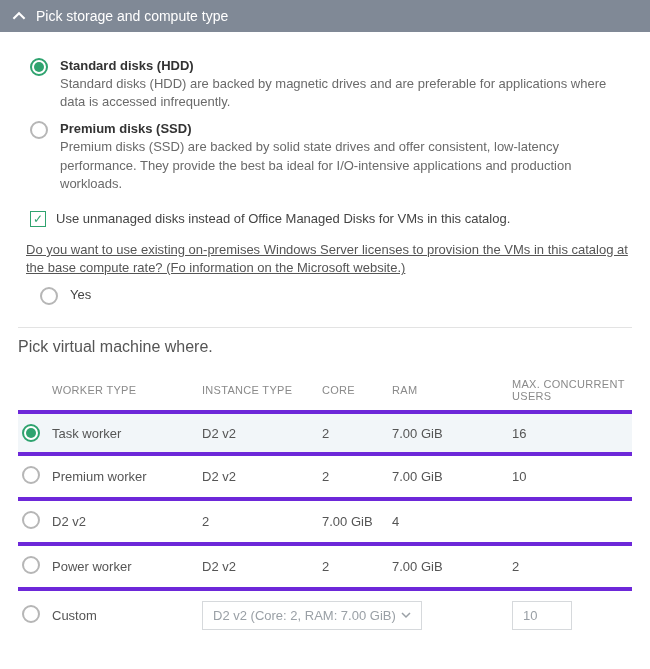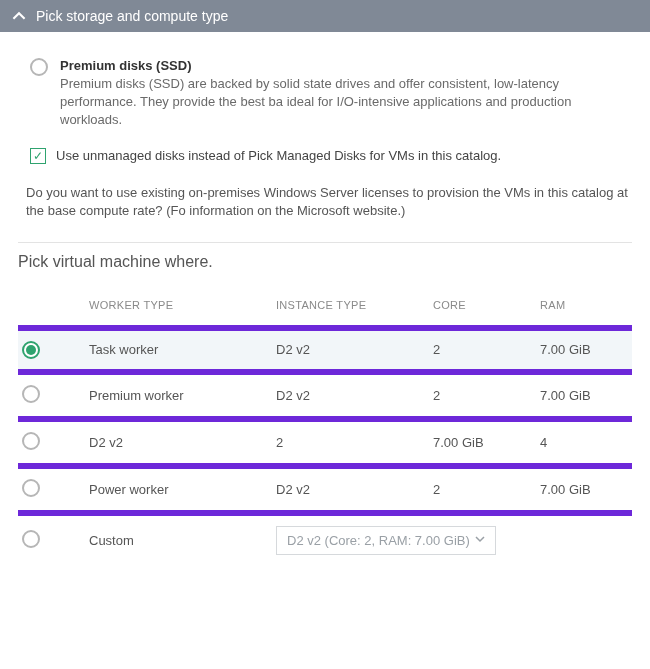--- a/index.html
+++ b/index.html
@@ -34,33 +34,32 @@
     content: ""; width: 10px; height: 10px; background: #2fa36f; border-radius: 50%;
   }
   .opt-title { font-weight: 600; color: #333; margin-bottom: 2px; }
   .opt-desc { color: #6a6a6a; line-height: 1.4; }
   .checkbox {
     width: 16px; height: 16px; border: 1px solid #2fa36f; display: inline-flex;
     align-items: center; justify-content: center; flex-shrink: 0; cursor: pointer; background:#fff;
   }
   .checkbox .mark { color: #2fa36f; font-size: 12px; line-height: 1; }
   .check-row { display: flex; align-items: center; gap: 10px; margin: 18px 0 14px 12px; }
-  .question { color: #555; margin: 20px 0 10px 8px; line-height: 1.4; }
+  .question { color: #555; margin: 14px 0 10px 8px; line-height: 1.4; text-decoration: underline; }
   .small-radio-list .option-row { margin: 6px 0 6px 22px; }
   hr.sep { border: none; border-top: 1px solid #e3e3e3; margin: 22px 0 10px 0; }
   .table { width: 100%; }
   .thead, .trow {
     display: grid;
     grid-template-columns: 30px 150px 120px 70px 120px 140px;
     align-items: center;
-    gap: 37px;
   }
   .thead { color:#8a8a8a; font-size: 11px; letter-spacing: .3px; padding: 8px 4px; }
   .thead .cell { text-transform: uppercase; }
-  .trow { padding: 10px 4px; border-top: 6px solid #6d28d9; color:#555; }
+  .trow { padding: 10px 4px; border-top: 4px solid #6d28d9; color:#555; }
   .trow.selected-row { background:#f2f6f9; }
   .trow .radio { width:18px; height:18px; }
   .trow .rcell { padding-left: 0; }
   .dropdown {
     display: inline-flex; align-items: center; justify-content: space-between;
     border: 1px solid #d6d9dc; padding: 6px 10px; color:#9aa0a6; width: 220px;
   }
   .dropdown .dd-chev { font-size: 10px; color:#9aa0a6; }
   .num-input {
     display:inline-block; border:1px solid #d6d9dc; padding:6px 10px; color:#9aa0a6; width:60px;
@@ -74,39 +73,50 @@
     <svg viewBox="0 0 10 10" width="14" height="14">
         <polyline points="1,7 5,3 9,7" fill="none" stroke="#fff" stroke-width="1.5"></polyline>
       </svg>
   </span>
   <span>Pick storage and compute type</span>
 </div>
 
 <div class="content">
 
 
+  <div class="option-row">
+    <span class="radio selected"></span>
+    <div>
+      <div class="opt-title">Standard disks (HDD)</div>
+      <div class="opt-desc">Standard disks (HDD) are backed by magnetic drives and are preferable for applications where data is accessed infrequently.</div>
+    </div>
+  </div>
 
   <div class="option-row">
     <span class="radio"></span>
     <div>
       <div class="opt-title">Premium disks (SSD)</div>
       <div class="opt-desc">Premium disks (SSD) are backed by solid state drives and offer consistent, low-latency performance. They provide the best ba ideal for I/O-intensive applications and production workloads.</div>
     </div>
   </div>
 
   <div class="check-row">
     <span class="checkbox">
       <span class="mark">✓</span>
     </span>
-    <span>Use unmanaged disks instead of Pick Managed Disks for VMs in this catalog.</span>
+    <span>Use unmanaged disks instead of Office Managed Disks for VMs in this catalog.</span>
   </div>
 
   <div class="question">Do you want to use existing on-premises Windows Server licenses to provision the VMs in this catalog at the base compute rate? (Fo information on the Microsoft website.)</div>
 
   <div class="small-radio-list">
+    <div class="option-row">
+      <span class="radio"></span>
+      <span>Yes</span>
+    </div>
   </div>
 
   <hr class="sep">
 
   <div class="section-title">Pick virtual machine where.</div>
 
   <div class="table">
     <div class="thead">
       <div class="cell"></div>
       <div class="cell">WORKER TYPE</div>

